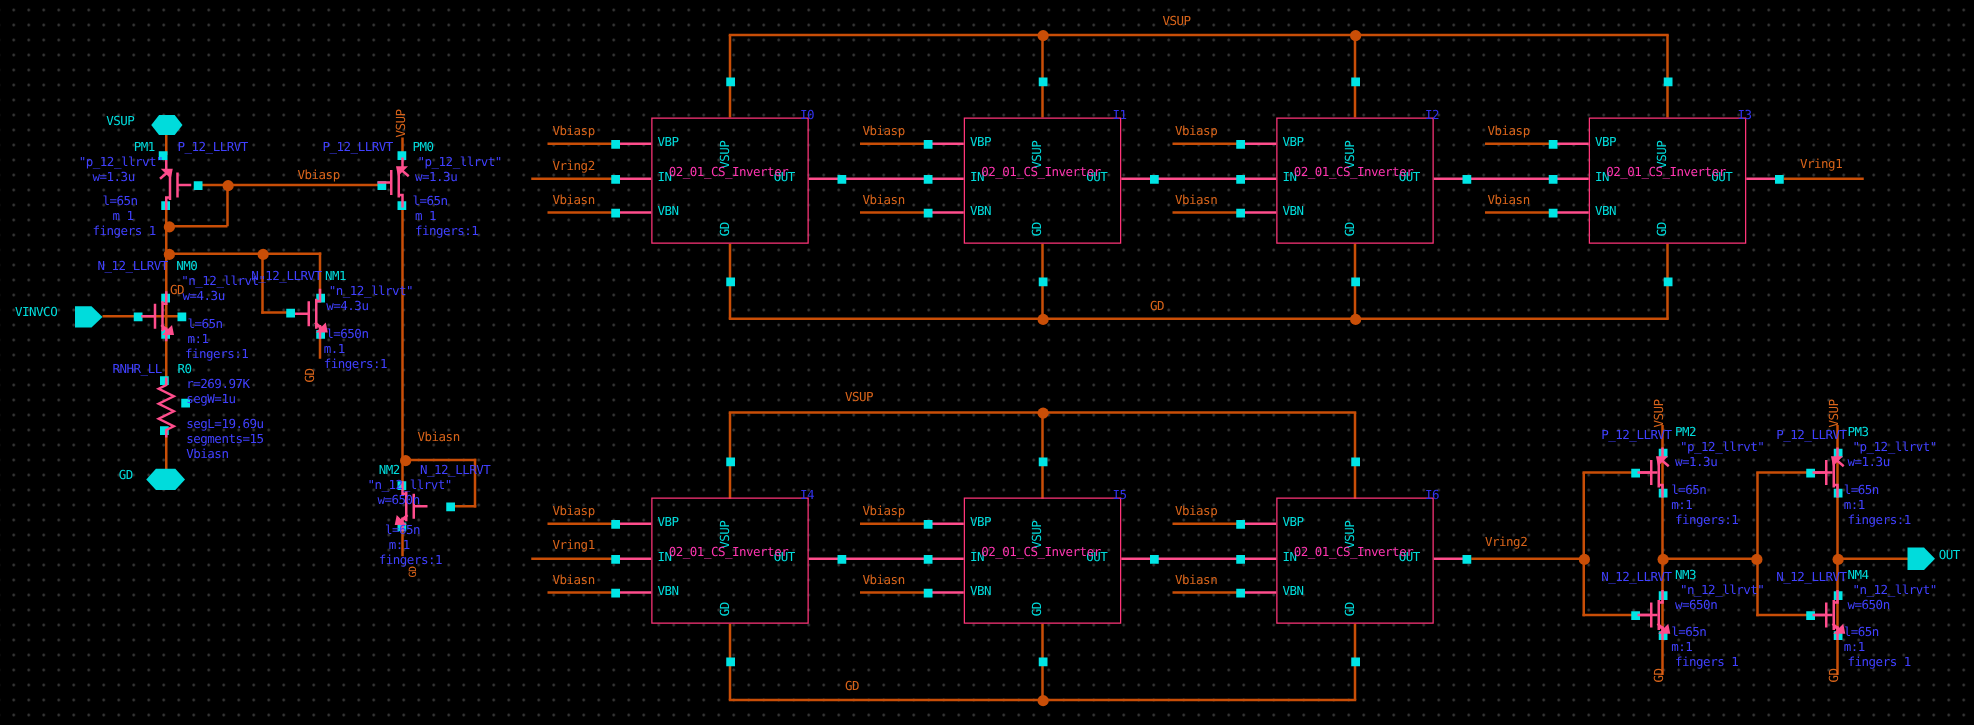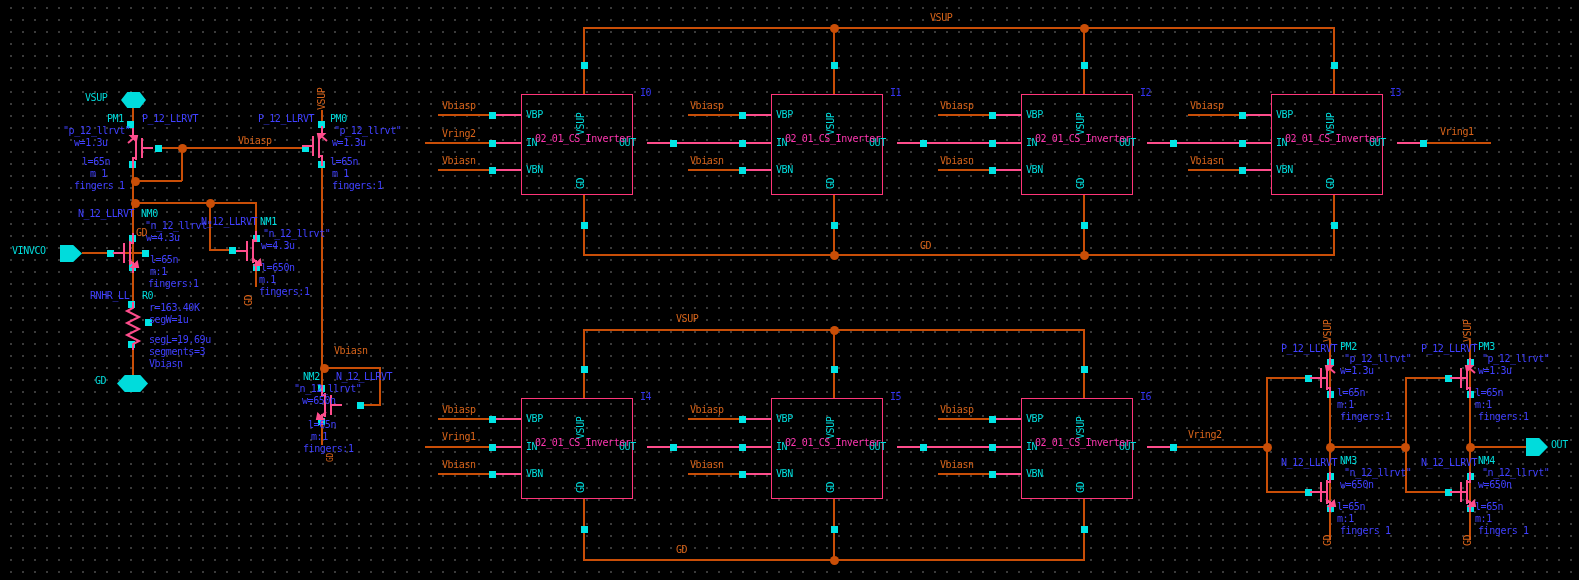--- a/index.html
+++ b/index.html
@@ -7,21 +7,21 @@
     background-image:radial-gradient(circle,#3a3a3a 0.9px,transparent 1.2px);
     background-size:12px 12px;background-position:5px 2px;
     font-family:"DejaVu Sans Mono",monospace;}
   .wire{position:absolute;background:#c94e07;}
   .pwire{position:absolute;background:#ff4d8c;}
   .dot{position:absolute;width:9px;height:9px;border-radius:50%;background:#c94e07;}
   .sq{position:absolute;width:7px;height:7px;background:#00e5e5;}
   .lbl{position:absolute;font-size:10px;line-height:11px;white-space:pre;letter-spacing:-0.4px;}
   .o{color:#d9641a;} .b{color:#4040ff;} .c{color:#00dcdc;} .i{color:#3333ee;}
   .rot{transform:rotate(-90deg);transform-origin:0 0;}
-  .cell{position:absolute;width:112px;height:101px;border:1px solid #ff3579;box-sizing:border-box;}
+  .cell{position:absolute;width:126px;height:101px;border:1px solid #ff3579;box-sizing:border-box;}
   .cell span{position:absolute;font-size:10px;letter-spacing:-0.4px;white-space:pre;}
   .cp{color:#00dcdc;}
   .cname{color:#ff35b0;font-size:9px;letter-spacing:-0.3px;}
   svg{position:absolute;overflow:visible;}
 </style>
 </head>
 <body>
 
 <div id="canvas">
     <div class="wire" style="left: 132px; top: 108px; width: 2px; height: 16px;"></div>
@@ -307,24 +307,24 @@
     <div class="lbl b" style="left: 261px; top: 262px;">l=650n</div>
     <div class="lbl b" style="left: 259px; top: 274px;">m.1</div>
     <div class="lbl b" style="left: 259px; top: 286px;">fingers:1</div>
     <div class="" style="position: absolute; left: 125px; top: 302px; width: 16px; height: 48px;">
       <svg width="16" height="48" viewBox="0 0 16 48" fill="none" stroke="#ff4d8c" stroke-width="2">
         <path d="M8 0 V6 L2 9 L14 15 L2 21 L14 27 L2 33 L14 39 L8 42 V48"></path>
       </svg>
     </div>
     <div class="lbl b" style="left: 90px; top: 290px;">RNHR_LL</div>
     <div class="lbl c" style="left: 142px; top: 290px;">R0</div>
-    <div class="lbl b" style="left: 149px; top: 302px;">r=163.40K</div>
+    <div class="lbl b" style="left: 149px; top: 302px;">r=269.97K</div>
     <div class="lbl b" style="left: 149px; top: 314px;">segW=1u</div>
     <div class="lbl b" style="left: 149px; top: 334px;">segL=19.69u</div>
-    <div class="lbl b" style="left: 149px; top: 346px;">segments=3</div>
+    <div class="lbl b" style="left: 149px; top: 346px;">segments=15</div>
     <div class="lbl b" style="left: 149px; top: 358px;">Vbiasn</div>
     <div class="" style="position: absolute; left: 300px; top: 383px; width: 44px; height: 44px;">
       <svg width="44" height="44" viewBox="0 0 44 44" fill="none" stroke="#ff4d8c" stroke-width="2" style="transform: scaleX(-1);">
         <path d="M2 22 H13"></path>
         <path d="M13 12 V32"></path>
         <path d="M19 10 V34"></path>
         <path d="M22 2 V12 H19"></path>
         <path d="M22 42 V32 H19"></path>
         <path d="M18 29 L25 35"></path>
         <path d="M27 36 L21 36 L26 31 Z" fill="#ff4d8c"></path>

